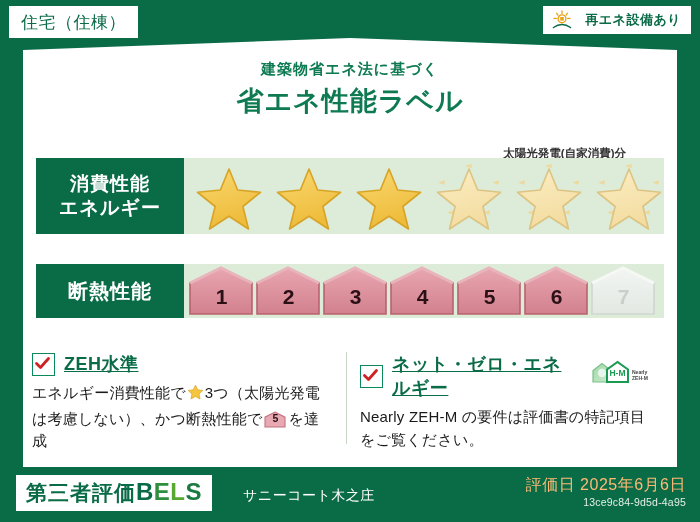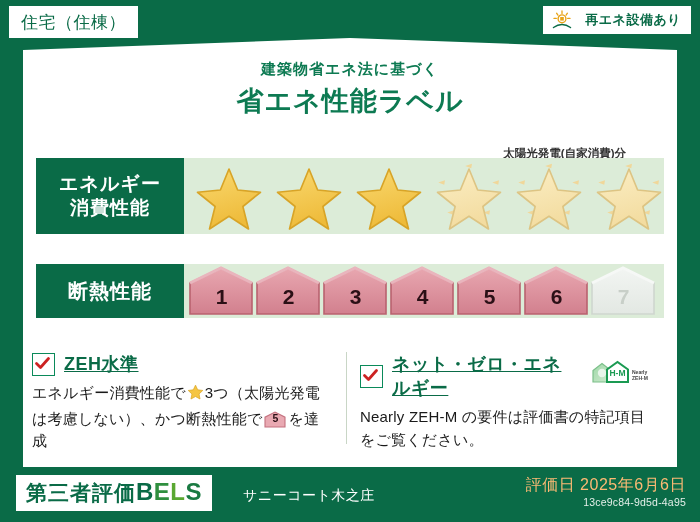--- a/index.html
+++ b/index.html
@@ -210,22 +210,22 @@
     <p id="main-title">省エネ性能ラベル</p>
   </div>
 
   <div id="solar-annotation">
     <div id="solar-text">太陽光発電(自家消費)分</div>
     <div id="solar-bracket"></div>
   </div>
 
   <div class="rating-row" id="energy-row">
     <div class="row-label">
+      <span>消費性能</span>
       <span>エネルギー</span>
-      <span>消費性能</span>
     </div>
     <div class="row-body">
       <div id="stars-wrap">
           <div class="star-cell"><svg width="78" height="72" viewBox="0 0 100 96">
          <defs>
            <linearGradient id="sg0" x1="0" y1="0" x2="0.3" y2="1">
              <stop offset="0%" stop-color="#fad970"></stop>
              <stop offset="100%" stop-color="#eebb3a"></stop>
            </linearGradient>
          </defs>

